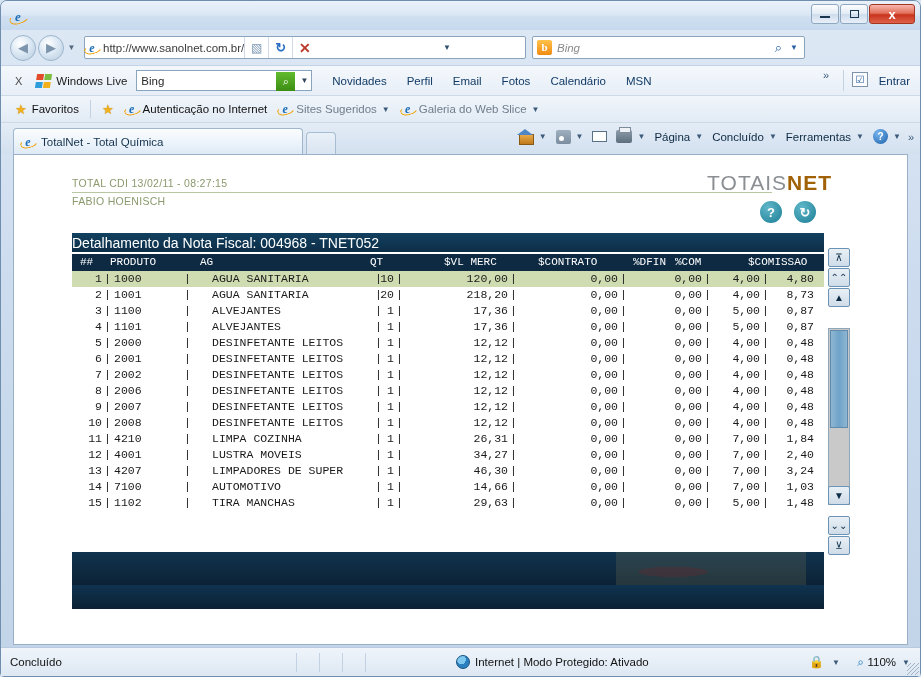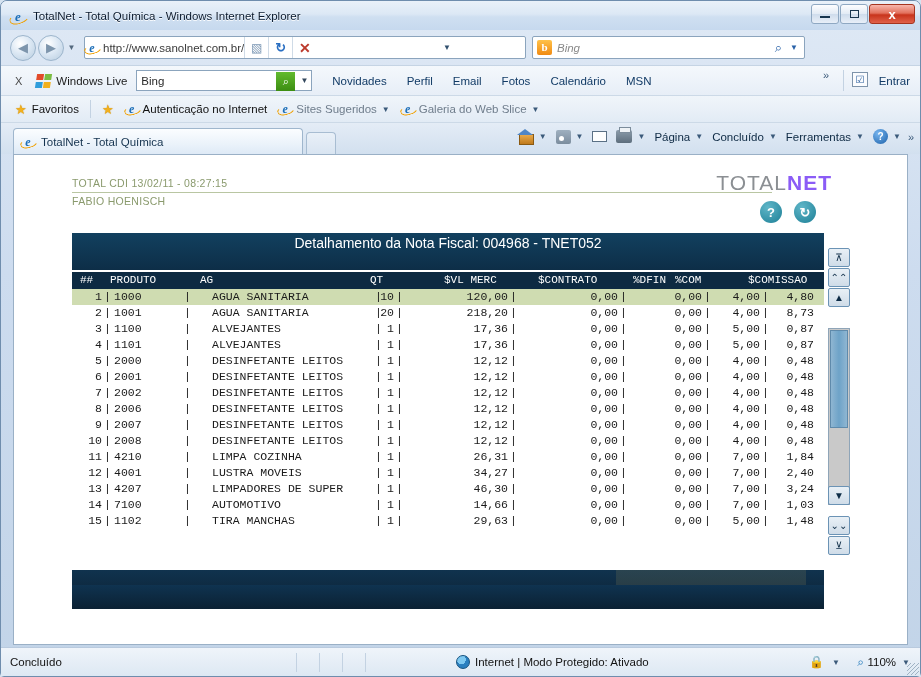--- a/index.html
+++ b/index.html
@@ -244,34 +244,34 @@
     position: absolute; left: 0; top: 15px; width: 700px; height: 1px; background: #b9c6a2;
   }
   #user-line {
     position: absolute; left: 0; top: 18px; font-size: 10.5px; color: #8a9a6d; letter-spacing: .3px;
   }
   #logo {
     position: absolute; right: 0; top: -6px; font-size: 21px; letter-spacing: 1px;
     font-family: "Liberation Sans", sans-serif;
   }
   #logo .t { color: #8b8f93; font-weight: normal; }
-  #logo .n { color: #8b5cf6; font-weight: bold; }
+  #logo .n { color: #a16207; font-weight: bold; }
   #logo-icons { position: absolute; right: 16px; top: 24px; display: flex; gap: 12px; }
   .circ-ico {
     width: 22px; height: 22px; border-radius: 50%;
     background: radial-gradient(circle at 35% 28%, #5fb6c8, #1d7f96);
     color: #fff; font-size: 13px; font-weight: bold;
     display: flex; align-items: center; justify-content: center;
   }
 
   
   #panel { position: absolute; left: 58px; top: 78px; width: 752px; }
   #panel-title {
-    height: 39px; background: linear-gradient(180deg,#12405f 0%, #0d2e47 100%);
-    color: #fff; font-size: 14px; text-align: center; line-height: 21px;
+    height: 21px; background: linear-gradient(180deg,#12405f 0%, #0d2e47 100%);
+    color: #fff; font-size: 14px; text-align: left; line-height: 21px;
     border-bottom: 2px solid #ffffff; font-family: "Liberation Sans", sans-serif;
   }
   #col-hdr {
     height: 17px; background: #0d2a42; color: #fff;
     font-family: "Liberation Mono", monospace; font-size: 11px;
     position: relative;
   }
   #col-hdr span { position: absolute; top: 2px; white-space: pre; }
   #grid-body {
     height: 279px; background: #fff; position: relative;
@@ -352,21 +352,20 @@
 </style>
 </head>
 <body>
 
 <div id="window">
 
   <div id="titlebar">
     <div id="ie-logo-title">
       <span class="ie-glyph">e</span>
     </div>
-    <div id="title-text">TotalNet - Total Química - Windows Internet Explorer</div>
     <div id="win-buttons">
       <div class="winbtn">
           <span class="mn"></span>
         </div>
       <div class="winbtn">
           <span class="sq"></span>
         </div>
       <div class="winbtn close">x</div>
     </div>
   </div>
@@ -480,21 +479,21 @@
     </div>
   </div>
 
   <div id="viewport">
 
     <div id="app-hdr">
       <div id="cdi-line">TOTAL CDI 13/02/11 - 08:27:15</div>
       <div id="hdr-rule"></div>
       <div id="user-line">FABIO HOENISCH</div>
       <div id="logo">
-        <span class="t">TOTAL</span><span class="n">NET</span>
+        <span class="t">TOTAIS</span><span class="n">NET</span>
       </div>
       <div id="logo-icons">
         <span class="circ-ico">?</span>
         <span class="circ-ico">↻</span>
       </div>
     </div>
 
     <div id="panel">
       <div id="panel-title">Detalhamento da Nota Fiscal: 004968 - TNET052</div>
       <div id="col-hdr">

